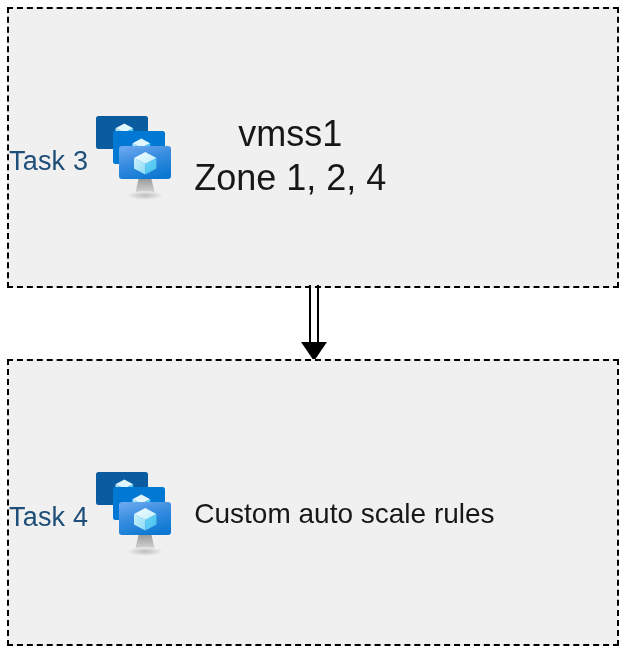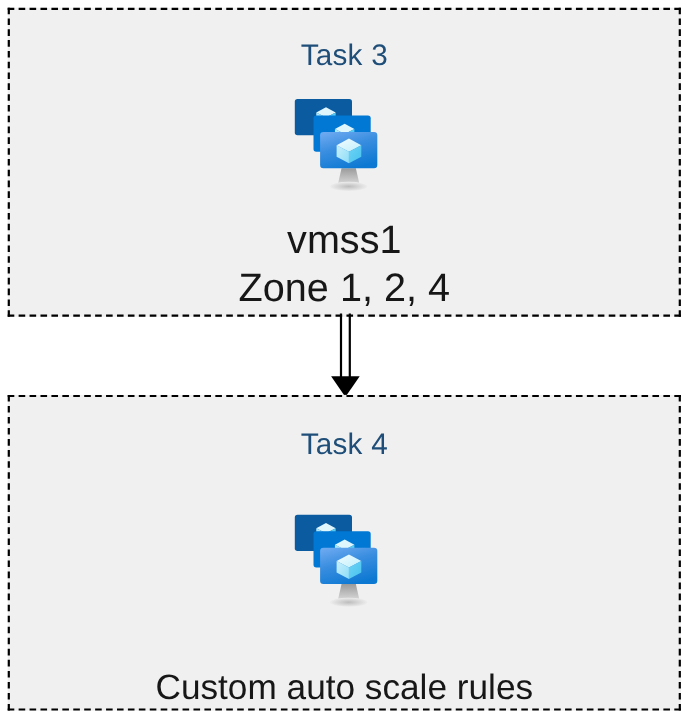--- a/index.html
+++ b/index.html
@@ -25,35 +25,34 @@
     height: 654px;
   }
 
   
   .task-box {
     position: absolute;
     box-sizing: border-box;
     background: #f0f0f0;
     border: 2px dashed #000000;
     display: flex;
-    flex-direction: column;
+    flex-direction: row;
     align-items: center;
   }
   .task-box.top {
     left: 7px;
     top: 7px;
     width: 612px;
     height: 281px;
   }
   .task-box.bottom {
     left: 7px;
     top: 359px;
     width: 612px;
     height: 287px;
-    justify-content: space-between;
   }
 
   .task-title {
     color: #1F4E79;
     font-size: 27px;
     line-height: 1;
     font-weight: 400;
     letter-spacing: 0.2px;
     text-align: center;
     white-space: nowrap;
@@ -78,21 +77,21 @@
   }
   .caption-line {
     display: block;
   }
   .task-box.top .caption {
     margin-top: 16px;
     font-size: 36px;
   }
   .task-box.bottom .caption {
     margin-top: 24px;
-    font-size: 32px;
+    font-size: 28px;
   }
 
   
   .connector {
     position: absolute;
     left: 296px;
     top: 284px;
     width: 36px;
     height: 78px;
   }

